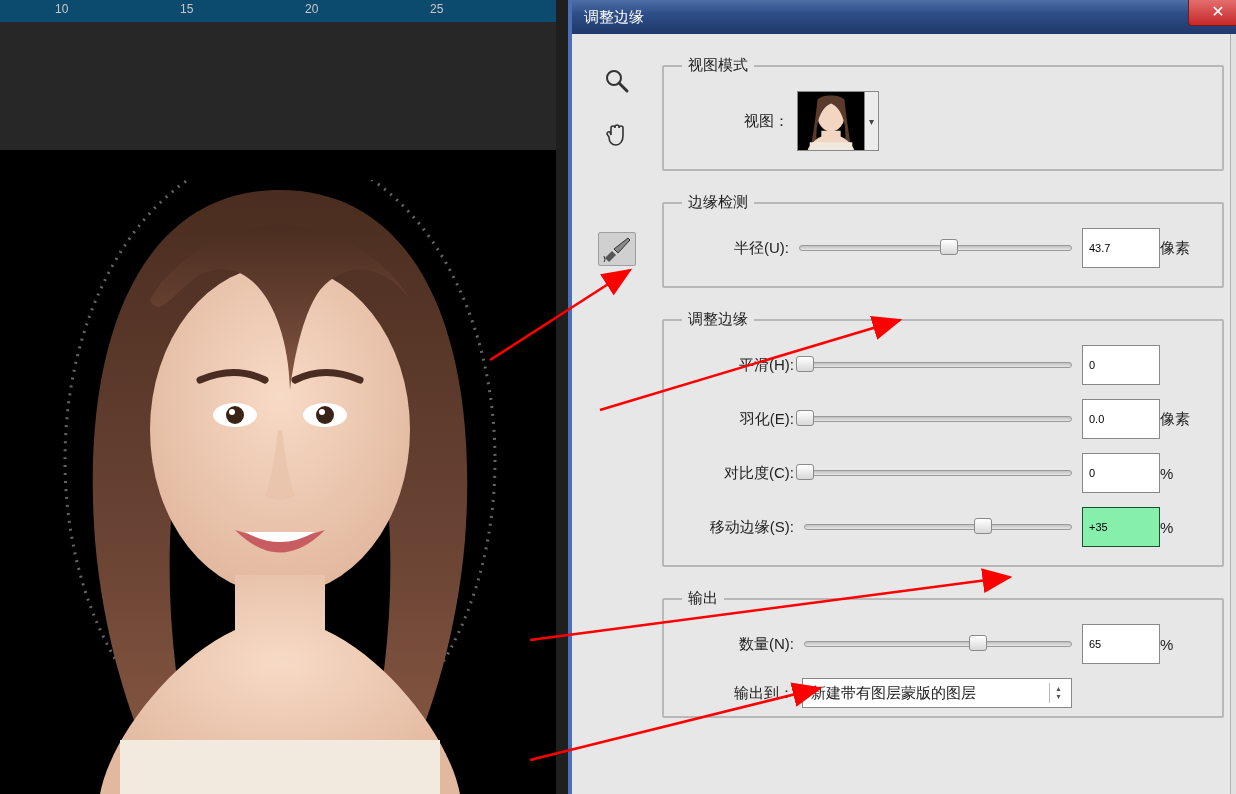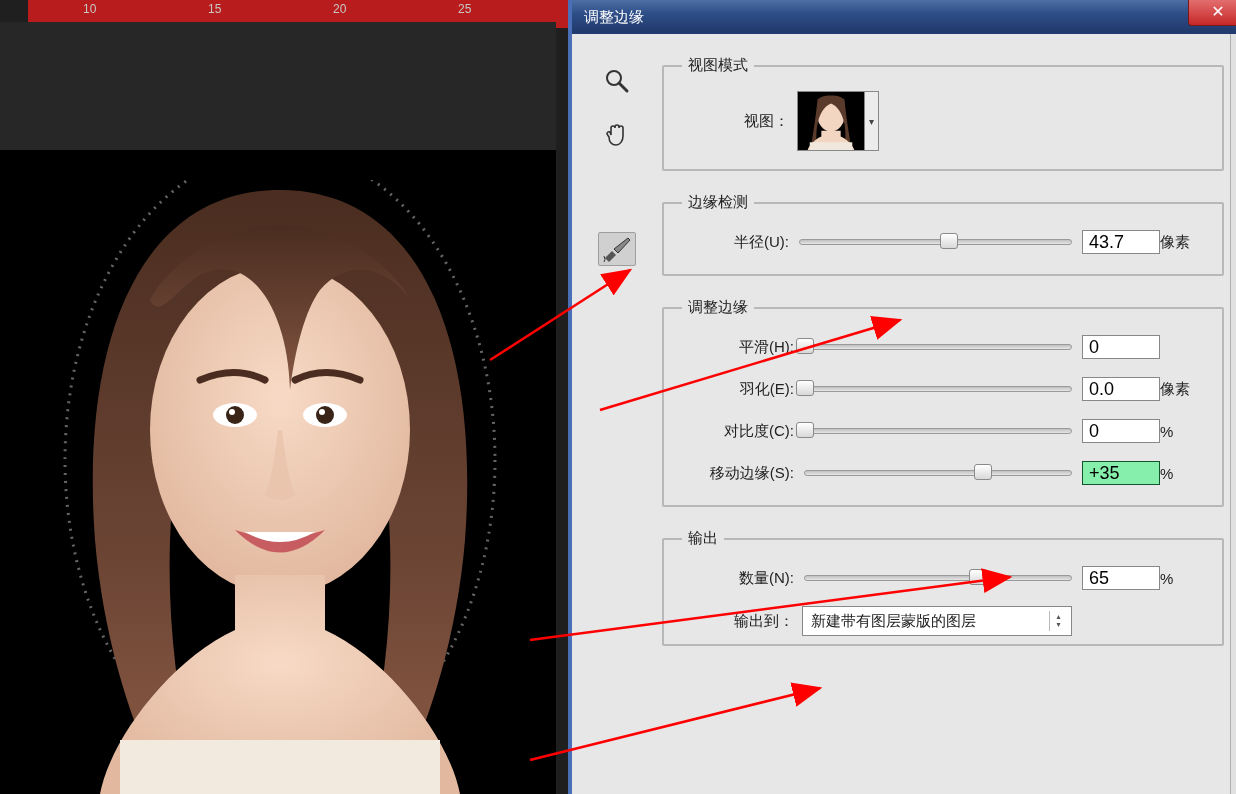--- a/index.html
+++ b/index.html
@@ -7,23 +7,23 @@
     width: 1236px; height: 794px;
     background: #1f1f1f;
     font-family: "Microsoft YaHei", Arial, sans-serif;
     font-size: 14px;
     position: relative;
     overflow: hidden;
   }
   
   .ruler {
     position: absolute; top: 0; left: 0; width: 556px; height: 28px;
-    background: #b91c1c;
+    background: #0c4a6e;
     display: flex; align-items: flex-end;
-    color: #c8c8c8; font-size: 11px; margin-left: 28px;
+    color: #c8c8c8; font-size: 11px;
   }
   .ruler .num { position: absolute; top: 2px; font-size: 12px; }
   .dark-strip {
     position: absolute; left: 0; top: 22px; width: 556px; height: 128px;
     background: #272727;
   }
   .canvas-area {
     position: absolute; left: 0; top: 150px; width: 556px; height: 644px;
     background: #000;
   }
@@ -106,22 +106,22 @@
     border: 1px solid #9a9a9a; border-radius: 3px;
     position: relative; margin: 0 10px 0 2px;
   }
   .thumb {
     position: absolute; top: -7px; width: 18px; height: 16px;
     background: linear-gradient(180deg,#fff,#d8d8d8);
     border: 1px solid #8a8a8a; border-radius: 3px;
     transform: translateX(-50%);
   }
   .val-input {
-    width: 78px; height: 24px; border: 1px solid #888;
-    background: #fff; font-size: 18px; padding: 0 6px;
+    width: 78px; height: 40px; border: 1px solid #888;
+    background: #fff; font-size: 11px; padding: 0 6px;
     text-align: left;
   }
   .val-input.sel { background: #86efac; border:1px solid #14532d; }
   .unit { width: 44px; padding-left: 0; }
   .cb {
     width: 20px; height: 20px; border: 1px solid #777; background: #fff;
     border-radius: 3px; display: inline-flex; align-items: center; justify-content: center;
     margin-right: 8px; font-size: 14px; color: #2e7d32;
   }
   .cb.checked::after { content: "✓"; }

